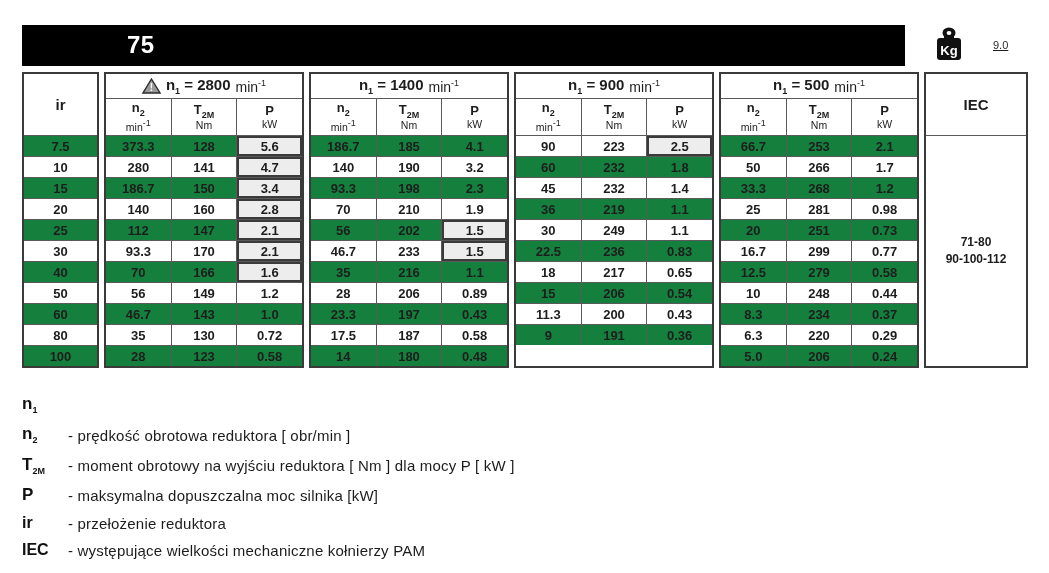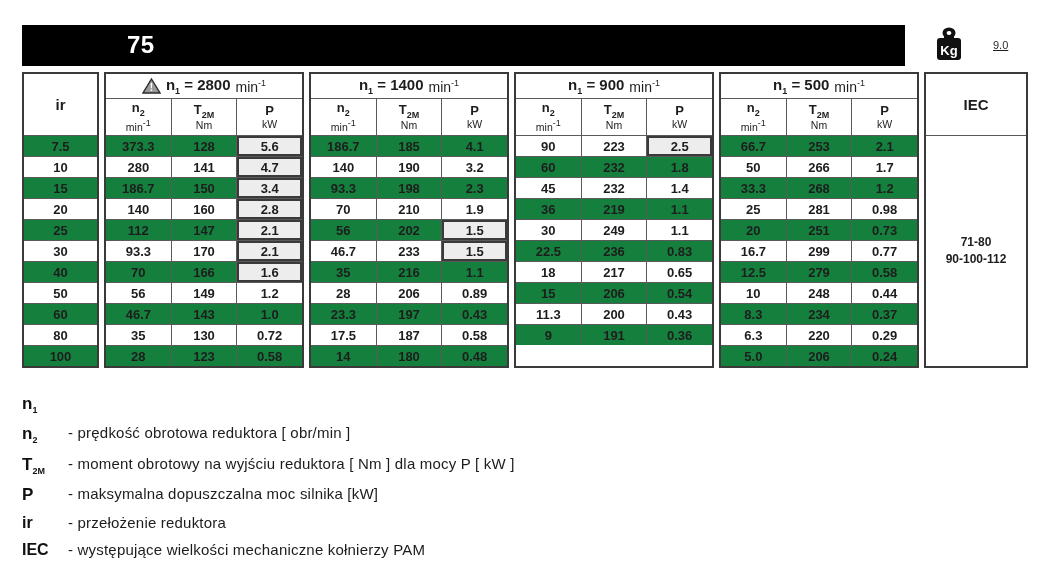--- a/index.html
+++ b/index.html
@@ -62,21 +62,21 @@
   }
   .cell:first-child{border-left:none;}
   .cell.boxed{background:#ededed;box-shadow:inset 0 0 0 2px #3a3a3a;}
   .iec-body{
     flex:1;display:flex;flex-direction:column;align-items:center;justify-content:center;
     font-weight:700;font-size:12px;line-height:1.4;background:#fff;
   }
   .warn-svg{width:19px;height:16px;display:inline-block;}
   
   .legend{margin-top:26px;}
-  .legend-line{display:flex;align-items:flex-start;margin-bottom:9px;font-size:15px;}
+  .legend-line{display:flex;align-items:center;margin-bottom:9px;font-size:15px;}
   .legend-sym{width:46px;font-weight:700;font-size:17px;flex-shrink:0;color:#111;}
   .legend-sym.small{font-size:16px;}
   .legend-desc{color:#1c1c1c;letter-spacing:.2px;}
 </style>
 </head>
 <body>
 
 <div class="sheet">
 
   <div class="topbar-row">

